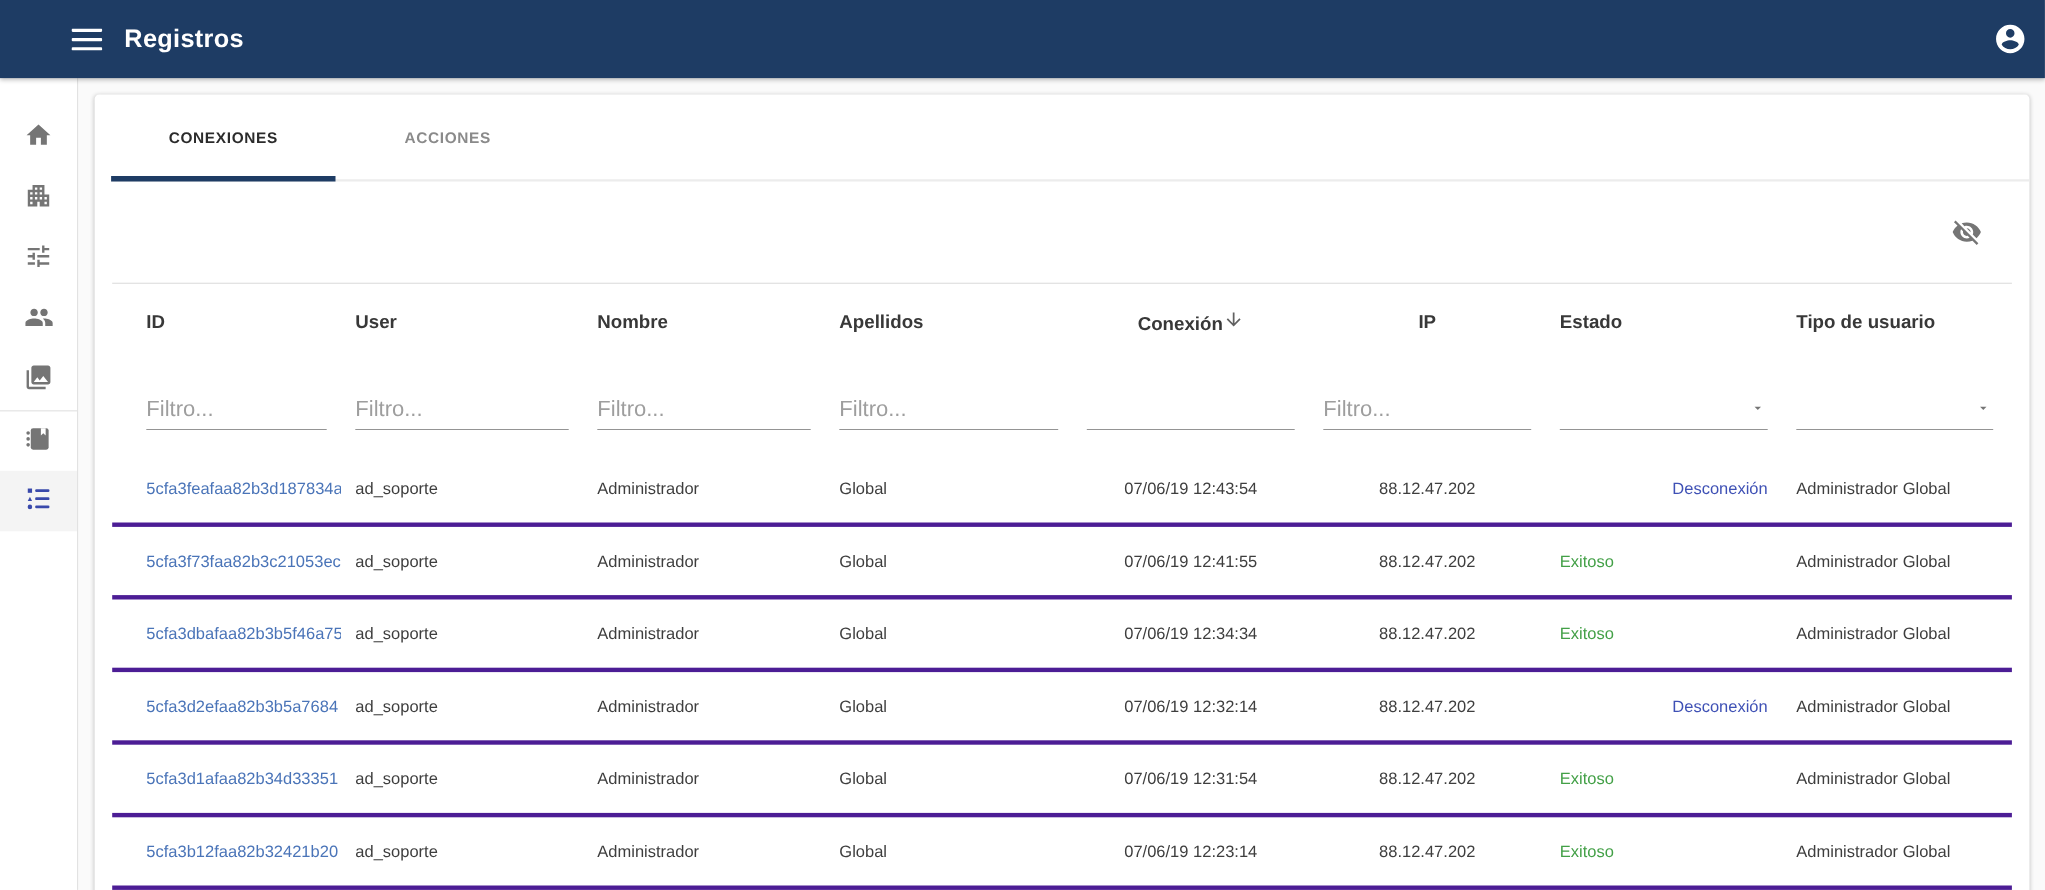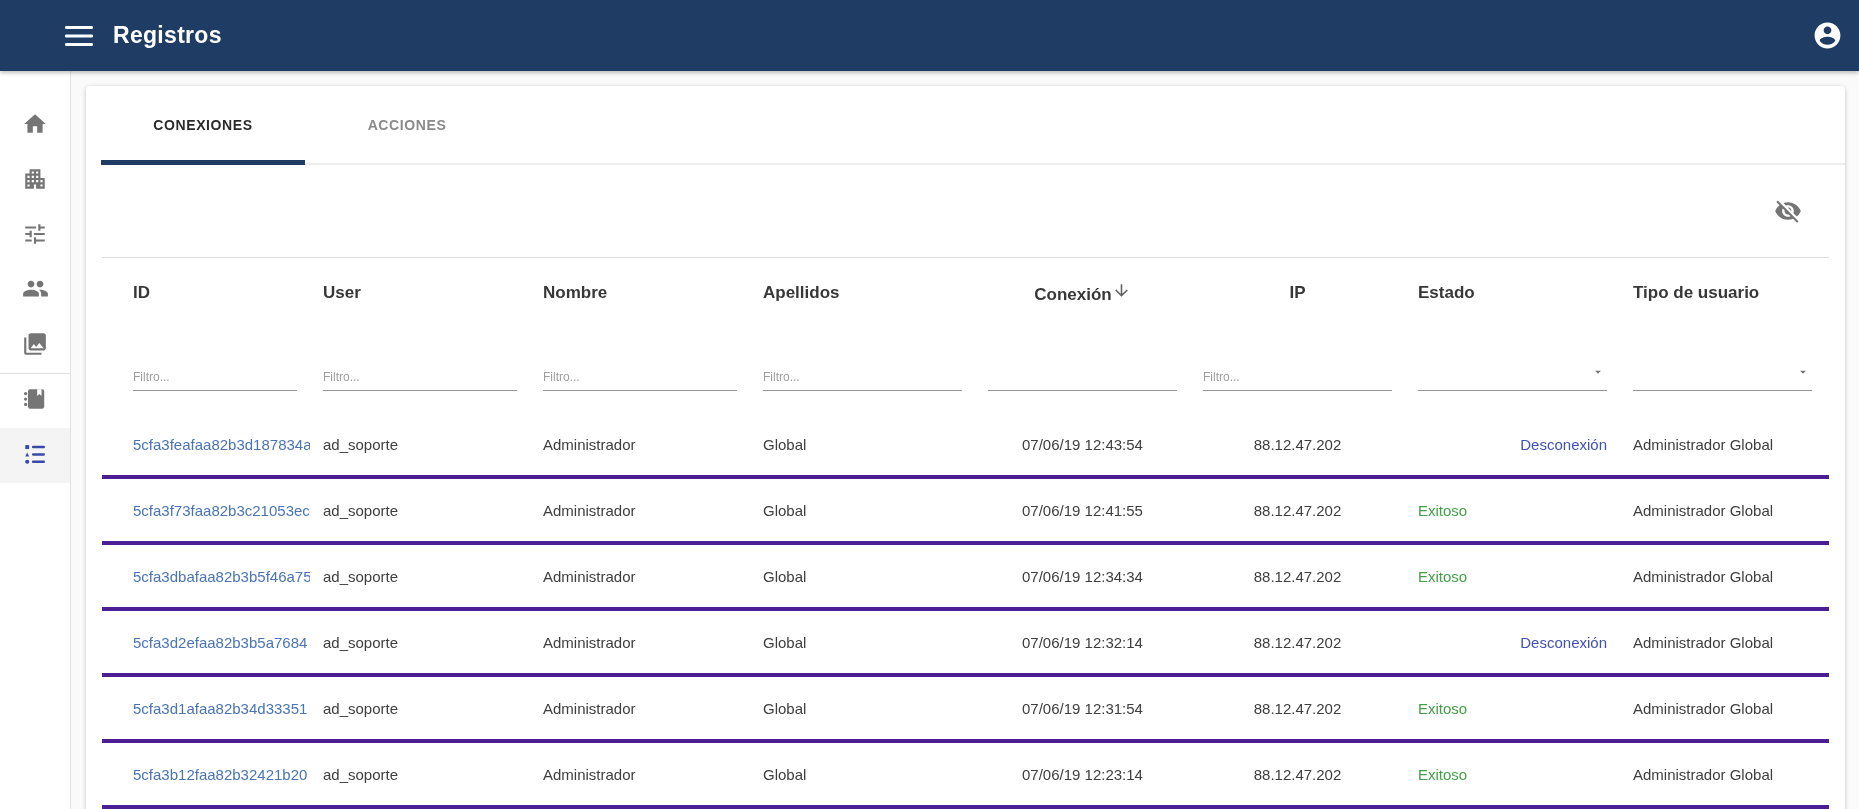--- a/index.html
+++ b/index.html
@@ -59,21 +59,21 @@
     white-space:nowrap; }
   .c-center { text-align:center; }
 
   .thead { height:70px; border-top:1px solid #dcdcdc; }
   .th { font-weight:bold; color:#383838; font-size:17px; cursor:pointer; }
   .th-sort { display:flex; align-items:flex-end; justify-content:center; gap:0; }
   .th-sort svg { fill:#616161; }
 
   .filter-row { height:86px; align-items:end; padding-bottom:22px; }
   .filter-input { width:100%; border:none; outline:none; background:transparent;
-    border-bottom:1px solid #949494; font-size:12px; color:#a21caf;
+    border-bottom:1px solid #949494; font-size:20px; color:#a21caf;
     padding:2px 0 6px 0; font-family:"Liberation Sans", sans-serif; }
   .filter-input::placeholder { color:#9e9e9e; }
   .select { position:relative; width:100%; height:28px;
     border-bottom:1px solid #949494; cursor:pointer; }
   .select .caret { position:absolute; right:2px; bottom:8px; }
   .select .caret svg { fill:#757575; }
 
   .trow { height:66px; border-bottom:4px solid #4c1d95; }
   .id-link { color:#4a74b8; cursor:pointer; text-decoration:none; }
   .estado { font-size:15px; }

